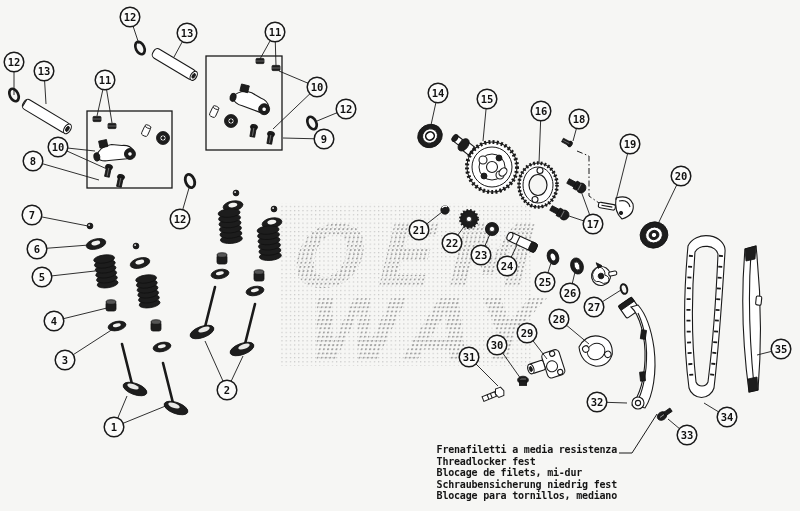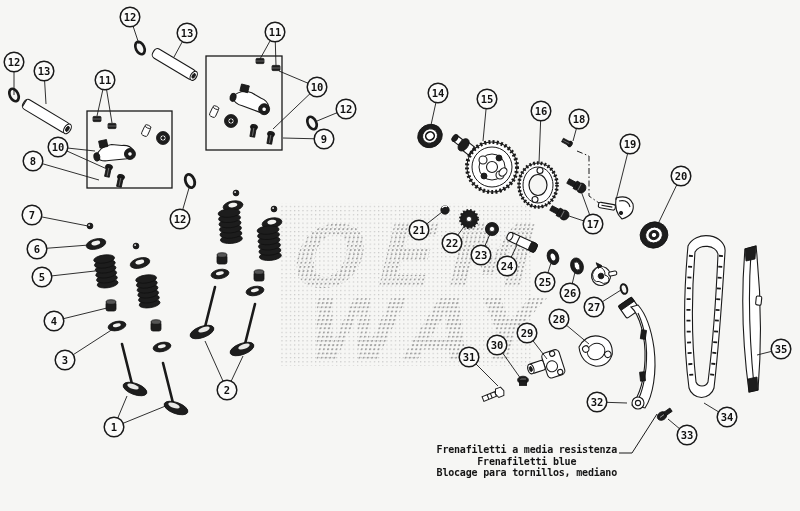--- a/index.html
+++ b/index.html
@@ -1,19 +1,19 @@
 <!DOCTYPE html>
 <html><head>
 <meta charset="utf-8">
 <style>
   html,body{margin:0;padding:0;background:#e8e8e6;}
   .stage{position:relative;width:800px;height:511px;background:#f6f6f4;overflow:hidden;
          font-family:"DejaVu Sans","Liberation Sans",sans-serif;}
   svg{position:absolute;left:0;top:0;}
-  .note-block{position:absolute;right:183px;top:444px;text-align:center;
+  .note-block{position:absolute;right:183px;top:444px;text-align:left;
       font-family:"DejaVu Sans Mono","Liberation Mono",monospace;
       font-size:10px;font-weight:bold;line-height:11.5px;color:#141414;
       letter-spacing:-0.2px;white-space:nowrap;}
   .ln{stroke:#1a1a1a;fill:none;stroke-width:1.1;}
   .wh{fill:#ffffff;stroke:#1a1a1a;stroke-width:1.1;}
   .dk{fill:#1d1d1d;stroke:#111;stroke-width:0.8;}
   .box{fill:none;stroke:#1a1a1a;stroke-width:1.3;}
 </style>
 </head>
 <body>
@@ -613,16 +613,18 @@
           <line x1="781" y1="349" x2="757" y2="355" stroke="#1a1a1a" stroke-width="0.9"></line>
           <circle cx="781" cy="349" r="9.8" fill="#fbfbfa" stroke="#1a1a1a" stroke-width="1.5"></circle>
           <text x="781" y="352.6" text-anchor="middle" font-size="10.5" font-weight="bold" font-family="&quot;DejaVu Sans Mono&quot;,&quot;Liberation Mono&quot;,monospace" fill="#111">35</text>
         </g>
         <polyline points="619,453 632,453 657,414" fill="none" stroke="#1a1a1a" stroke-width="1"></polyline>
       </g>
 </svg>
 
 <div class="note-block">
   <div>Frenafiletti a media resistenza</div>
-  <div>Frenafiletti blue</div>
+  <div>Threadlocker fest</div>
+  <div>Blocage de filets, mi-dur</div>
+  <div>Schraubensicherung niedrig fest</div>
   <div>Blocage para tornillos, mediano</div>
 </div>
 </div>
 
 </body></html>

